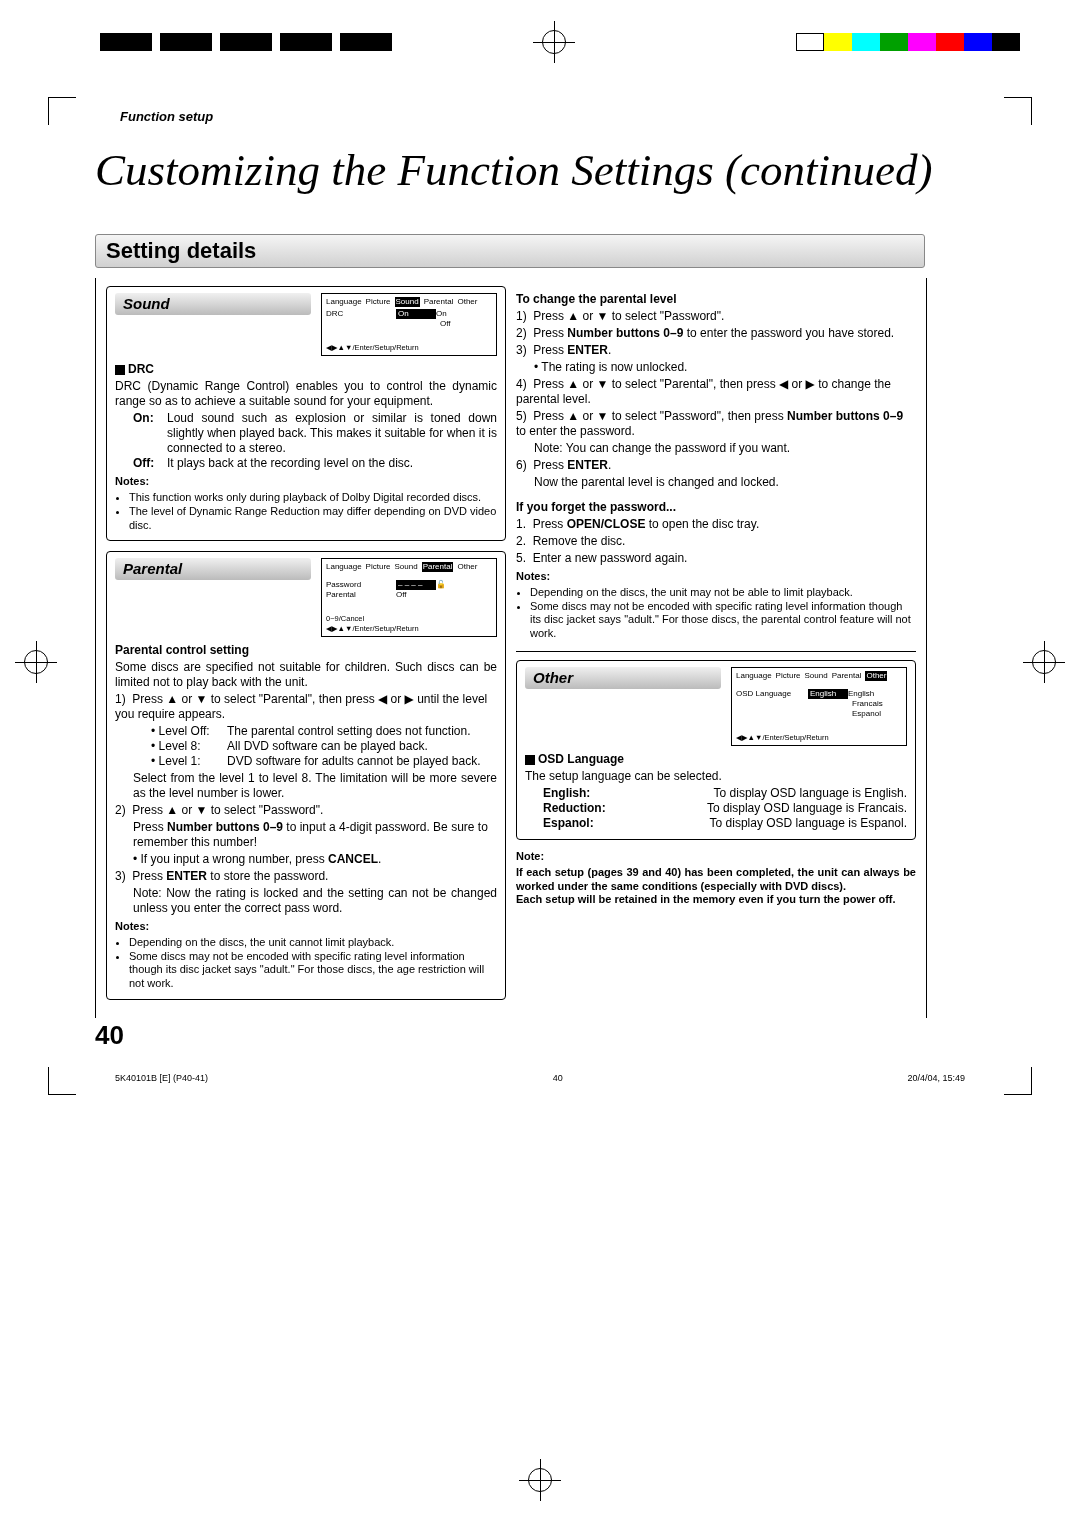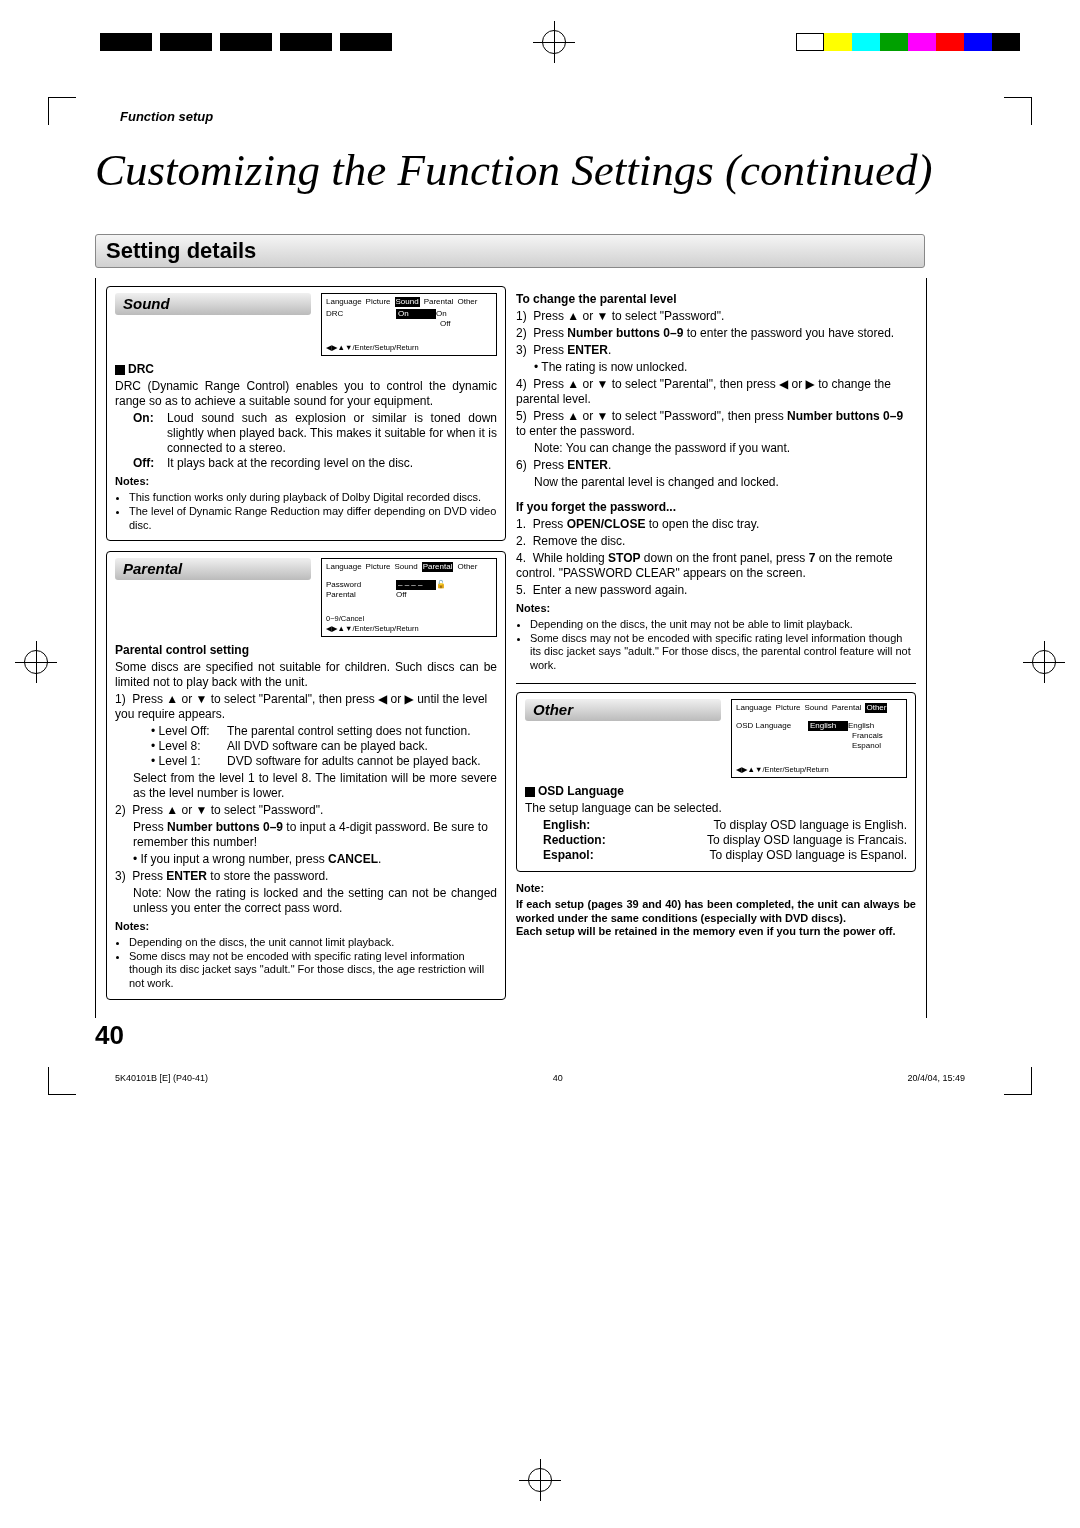--- a/index.html
+++ b/index.html
@@ -331,21 +331,20 @@
         <p class="indent">• The rating is now unlocked.</p>
         <p>4)&nbsp;&nbsp;<span>Press ▲ or ▼ to select "Parental", then press ◀ or ▶ to change the parental level.</span></p>
         <p>5)&nbsp;&nbsp;<span>Press ▲ or ▼ to select "Password", then press <b>Number buttons 0–9</b> to enter the password.</span></p>
         <p class="indent">Note: You can change the password if you want.</p>
         <p>6)&nbsp;&nbsp;<span>Press <b>ENTER</b>.</span></p>
         <p class="indent">Now the parental level is changed and locked.</p>
 
         <p class="subhead" style="margin-top:10px">If you forget the password...</p>
         <p>1.&nbsp;&nbsp;<span>Press <b>OPEN/CLOSE</b> to open the disc tray.</span></p>
         <p>2.&nbsp;&nbsp;<span>Remove the disc.</span></p>
-        <p>4.&nbsp;&nbsp;<span>While holding <b>STOP</b> down on the front panel, press <b>7</b> on the remote control. "PASSWORD CLEAR" appears on the screen.</span></p>
         <p>5.&nbsp;&nbsp;<span>Enter a new password again.</span></p>
         <p class="notes-head">Notes:</p>
         <ul class="bul notes-body">
           <li>Depending on the discs, the unit may not be able to limit playback.</li>
           <li>Some discs may not be encoded with specific rating level information though its disc jacket says "adult." For those discs, the parental control feature will not work.</li>
         </ul>
 
         <div style="border-top:1px solid #000; margin:10px 0 8px 0;"></div>
 
         <div class="panel">

